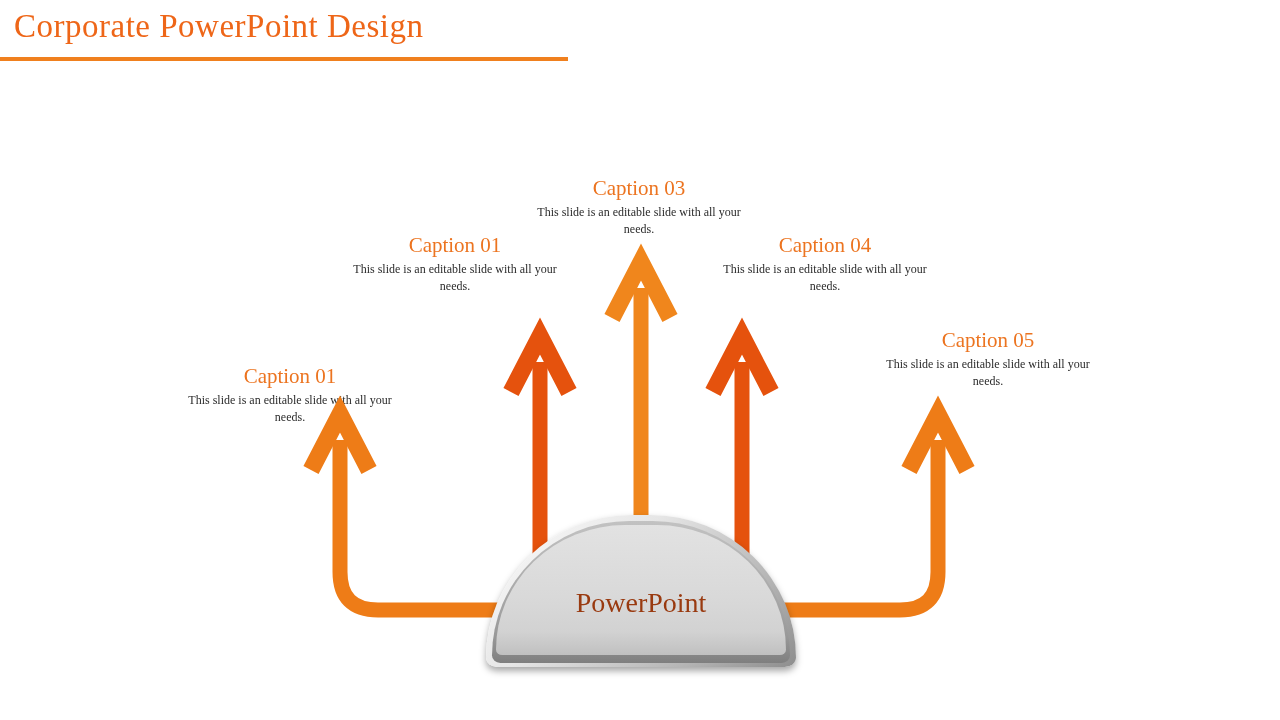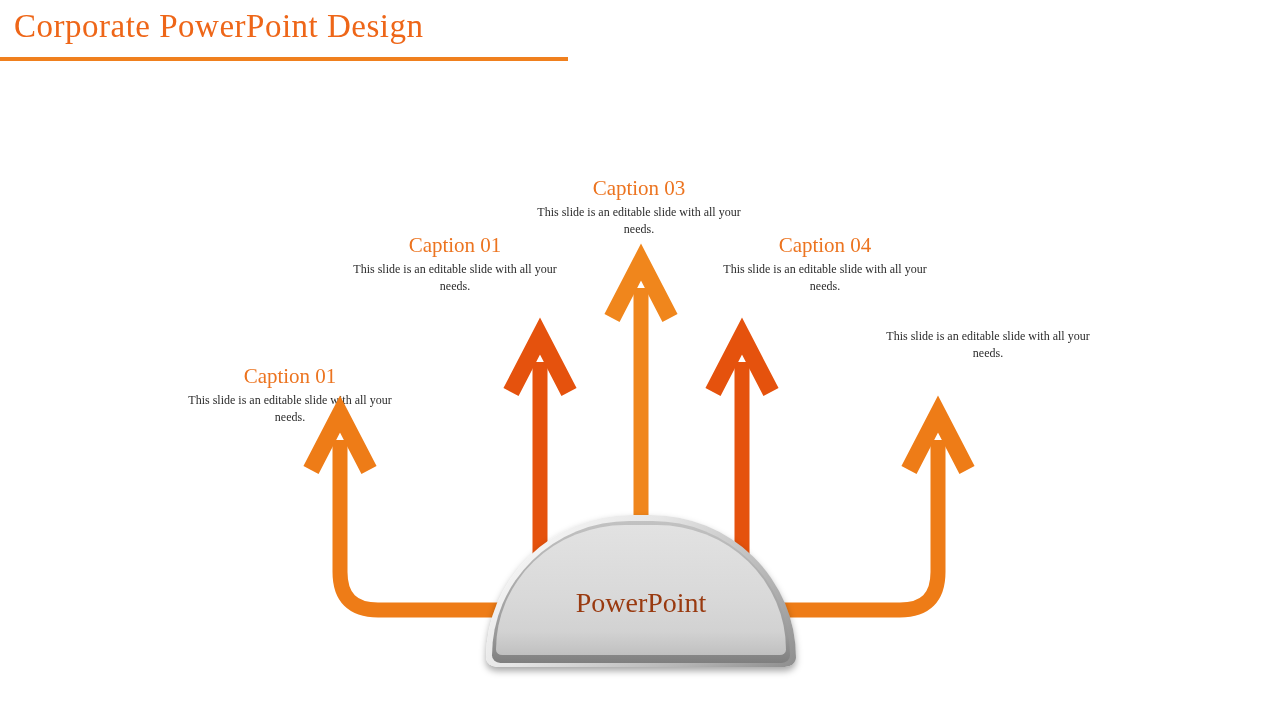--- a/index.html
+++ b/index.html
@@ -131,20 +131,21 @@
   </div>
   <div class="caption caption-03">
     <div class="cap-head">Caption 03</div>
     <div class="cap-body">This slide is an editable slide with all your needs.</div>
   </div>
   <div class="caption caption-04">
     <div class="cap-head">Caption 04</div>
     <div class="cap-body">This slide is an editable slide with all your needs.</div>
   </div>
   <div class="caption caption-05">
+    <div class="cap-head">Caption 05</div>
     <div class="cap-body">This slide is an editable slide with all your needs.</div>
   </div>
 
   <div class="dome">
     <div class="dome-rim"></div>
     <div class="dome-groove"></div>
     <div class="dome-face"></div>
     <div class="dome-label">PowerPoint</div>
   </div>
 

